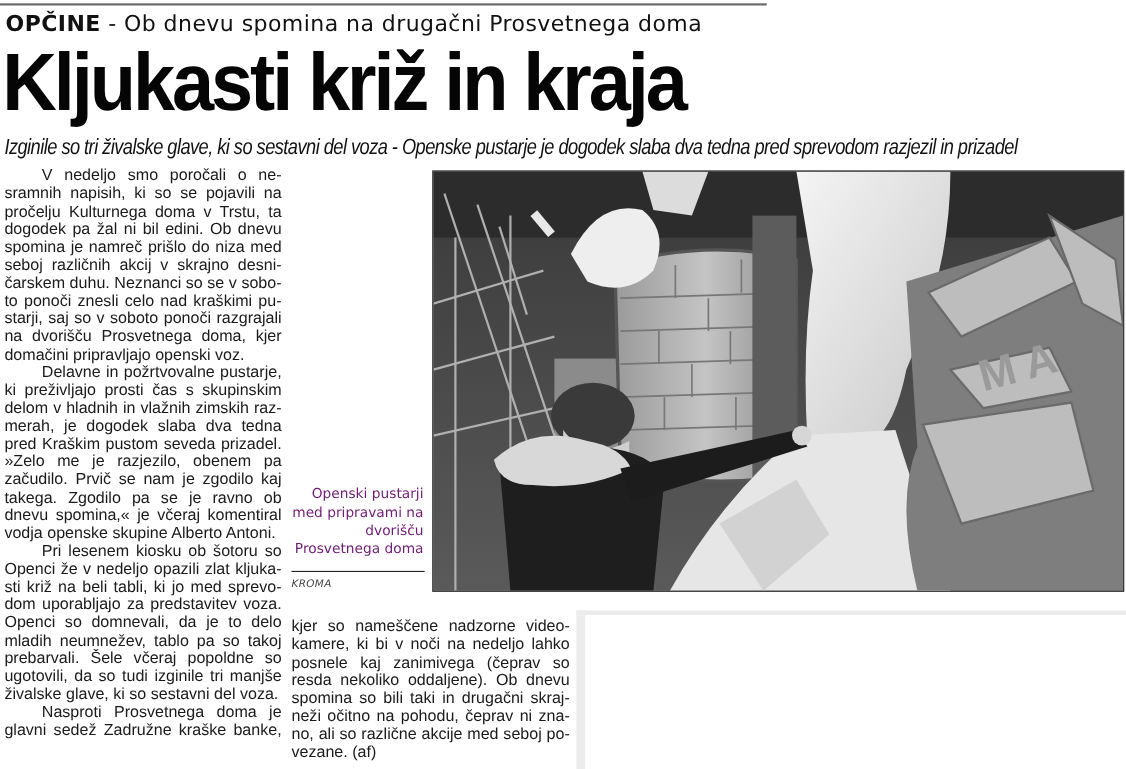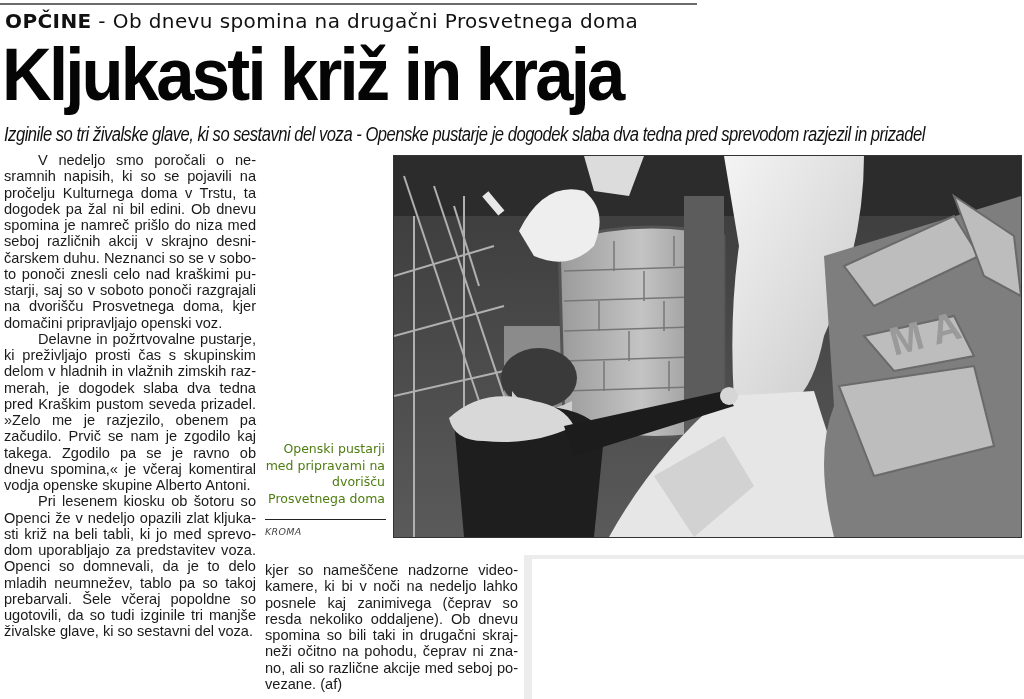--- a/index.html
+++ b/index.html
@@ -8,21 +8,21 @@
   .kicker { position:absolute; left:5px; top:8px; font-family:"DejaVu Sans", sans-serif; font-size:20px; line-height:26px; letter-spacing:0.4px; white-space:nowrap; color:#111; }
   .kicker .section { font-weight:bold;margin-top:19px; }
   .headline { position:absolute; left:2px; top:32px; font-family:"Liberation Sans", sans-serif; font-weight:bold; font-size:74px; line-height:86px; letter-spacing:-3px; white-space:nowrap; color:#050505; transform:scaleX(0.93); transform-origin:left top; }
   .subhead { position:absolute; left:4px; top:121px; font-family:"Liberation Sans", sans-serif; font-style:italic; font-size:20px; line-height:26px; white-space:nowrap; letter-spacing:-0.6px; color:#111; transform:scaleX(0.83); transform-origin:left top; }
   .body-text { font-family:Liberation Sans, sans-serif; font-size:14.6px; line-height:16.25px; color:#1a1a1a; text-align:justify; hyphens:manual; }
   .body-text p { margin:0; text-indent:34px; }
   .col-left { position:absolute; left:4px; top:152px; width:252px; }
   .col-mid { position:absolute; left:265px; top:552px; width:253px; }
   .col-mid p { text-indent:0;margin-top:10px; }
   .photo { position:absolute; left:393px; top:155px; width:627px; height:381px; border:1px solid #333; overflow:hidden; background:#7a7a7a; }
-  .caption { position:absolute; left:265px; top:441px; width:120px; font-family:"DejaVu Sans", sans-serif; font-size:12.5px; line-height:16.5px; text-align:right; color:#4d7c0f; }
+  .caption { position:absolute; left:265px; top:441px; width:120px; font-family:"DejaVu Sans", sans-serif; font-size:12.5px; line-height:16.5px; text-align:right; color:#701a75; }
   .caption-rule { position:absolute; left:265px; top:519px; width:121px; height:1px; background:#222; }
   .credit { position:absolute; left:265px; top:526px; width:120px; font-family:"DejaVu Sans", sans-serif; font-style:italic; font-size:9.5px; letter-spacing:0.3px; color:#444; }
   .ad-box { position:absolute; left:524px; top:555px; width:500px; height:150px; border-left:8px solid #ececec; border-top:4px solid #ececec; background:#fff; }
 </style>
 </head>
 <body>
 
 <div class="top-rule"></div>
 
 <div class="kicker">
@@ -30,20 +30,21 @@
 </div>
 
 <h1 class="headline" style="margin:0">Kljukasti križ in kraja</h1>
 
 <div class="subhead">Izginile so tri živalske glave, ki so sestavni del voza - Openske pustarje je dogodek slaba dva tedna pred sprevodom razjezil in prizadel</div>
 
 <div class="col-left body-text">
   <p>V nedeljo smo poročali o ne­sramnih napisih, ki so se pojavili na pročelju Kulturnega doma v Trstu, ta dogodek pa žal ni bil edini. Ob dnevu spomina je namreč prišlo do niza med seboj različnih akcij v skrajno desni­čarskem duhu. Neznanci so se v sobo­to ponoči znesli celo nad kraškimi pu­starji, saj so v soboto ponoči razgraja­li na dvorišču Prosvetnega doma, kjer domačini pripravljajo openski voz.</p>
   <p>Delavne in požrtvovalne pustar­je, ki preživljajo prosti čas s skupinskim delom v hladnih in vlažnih zimskih raz­merah, je dogodek slaba dva tedna pred Kraškim pustom seveda prizadel. »Ze­lo me je razjezilo, obenem pa začudi­lo. Prvič se nam je zgodilo kaj takega. Zgodilo pa se je ravno ob dnevu spo­mina,« je včeraj komentiral vodja open­ske skupine Alberto Antoni.</p>
   <p>Pri lesenem kiosku ob šotoru so Openci že v nedeljo opazili zlat kljuka­sti križ na beli tabli, ki jo med sprevo­dom uporabljajo za predstavitev voza. Openci so domnevali, da je to delo mla­dih neumnežev, tablo pa so takoj pre­barvali. Šele včeraj popoldne so ugoto­vili, da so tudi izginile tri manjše žival­ske glave, ki so sestavni del voza.</p>
+  <p style="text-align-last:justify">Nasproti Prosvetnega doma je glavni sedež Zadružne kraške banke,</p>
 </div>
 
 <div class="photo">
   <svg width="627" height="381" viewBox="0 0 627 381" xmlns="http://www.w3.org/2000/svg">
     <defs>
       <linearGradient id="bg" x1="0" y1="0" x2="0" y2="1">
         <stop offset="0" stop-color="#3a3a3a"></stop>
         <stop offset="1" stop-color="#5a5a5a"></stop>
       </linearGradient>
       <linearGradient id="foam" x1="0" y1="0" x2="1" y2="1">

